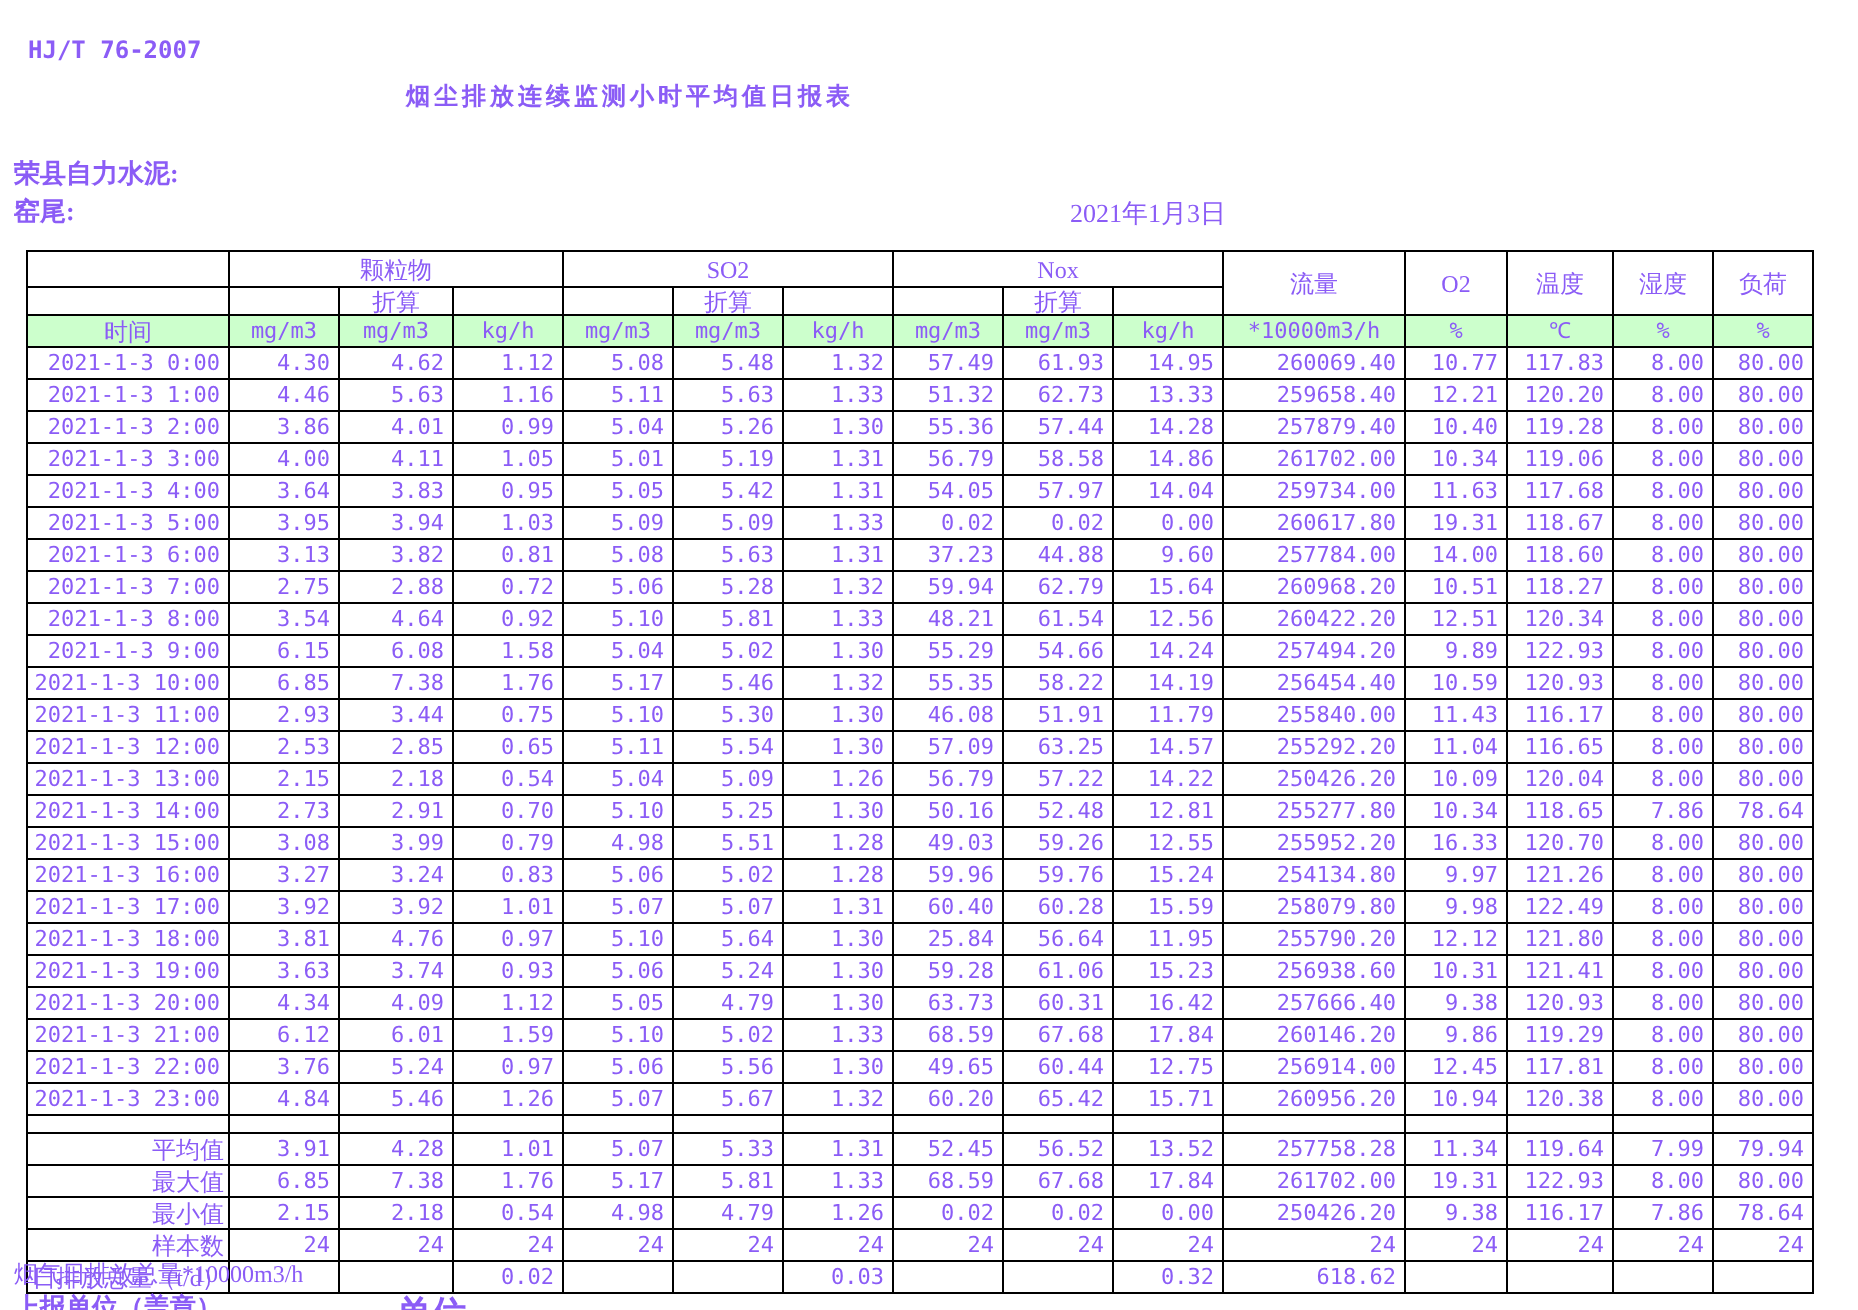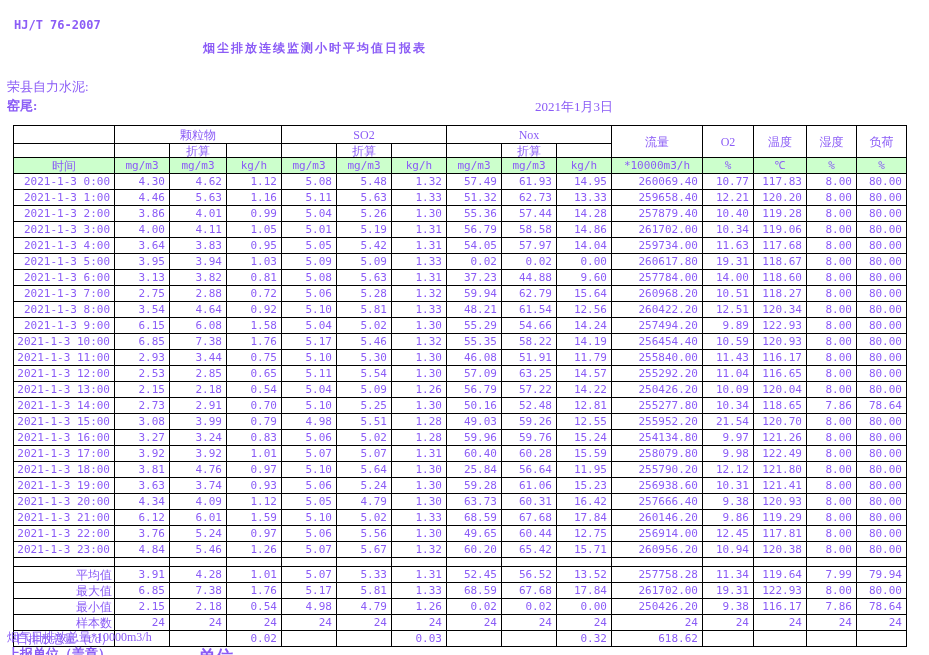--- a/index.html
+++ b/index.html
@@ -1,21 +1,21 @@
 <!DOCTYPE html>
 <html><head>
 <meta charset="utf-8">
 <style>
   html,body{margin:0;padding:0;background:#fff;}
   .page{position:relative;width:926px;height:655px;background:#fff;overflow:hidden;
         font-family:"Liberation Serif",serif;color:#8b5cf6;margin-top:13px;}
   .abs{position:absolute;white-space:nowrap;}
   .hjt{left:14px;top:5px;font-size:12px;font-weight:bold;font-family:"DejaVu Sans Mono",monospace;}
   .title{left:203px;top:27px;font-size:12px;font-weight:bold;letter-spacing:2px;}
-  .company{left:7px;top:65px;font-size:13px;font-weight:normal;}
+  .company{left:7px;top:65px;font-size:13px;font-weight:bold;}
   .location{left:7px;top:84px;font-size:13px;font-weight:bold;}
   .date{left:535px;top:85px;font-size:13px;}
   table{border-collapse:collapse;table-layout:fixed;position:absolute;left:13px;top:112px;}
   td{border:1px solid #000;font-size:11px;line-height:12px;padding:0 4px 0 0;
      text-align:right;overflow:hidden;white-space:nowrap;height:15px;
      font-family:"DejaVu Sans Mono",monospace;}
   td.cjk{font-family:"Liberation Serif",serif;font-size:12px;text-align:center;padding:0;}
   td.ascii-c{text-align:center;padding:0;}
   tr.r1 td{height:17px;}
   tr.r2 td{height:13px;}
@@ -356,21 +356,21 @@
           <td>3.08</td>
           <td>3.99</td>
           <td>0.79</td>
           <td>4.98</td>
           <td>5.51</td>
           <td>1.28</td>
           <td>49.03</td>
           <td>59.26</td>
           <td>12.55</td>
           <td>255952.20</td>
-          <td>21.54</td>
+          <td>16.33</td>
           <td>120.70</td>
           <td>8.00</td>
           <td>80.00</td>
         </tr>
         <tr>
           <td>2021-1-3 16:00</td>
           <td>3.27</td>
           <td>3.24</td>
           <td>0.83</td>
           <td>5.06</td>

